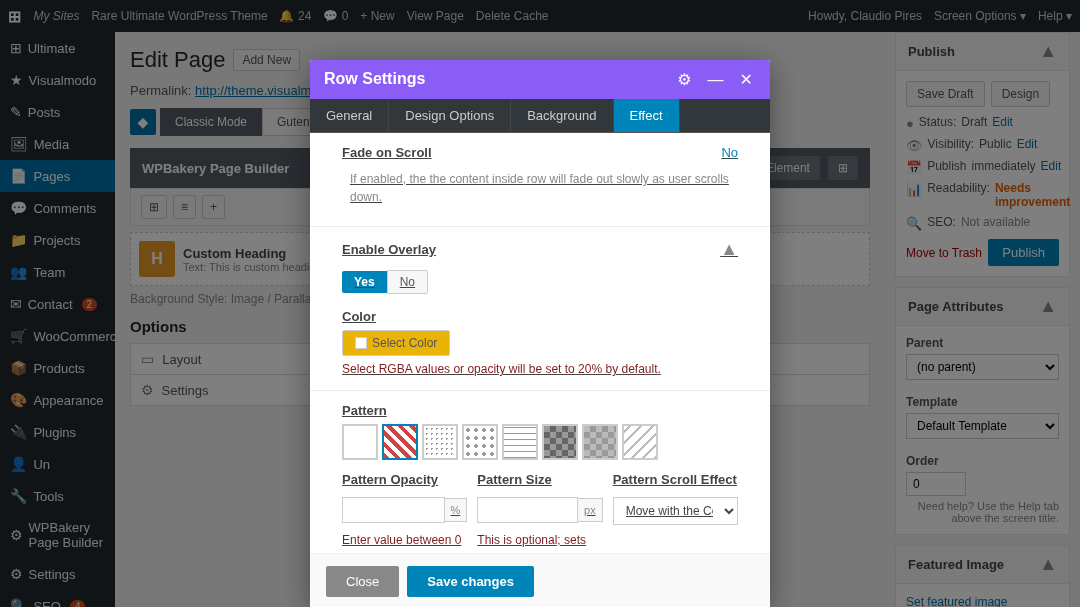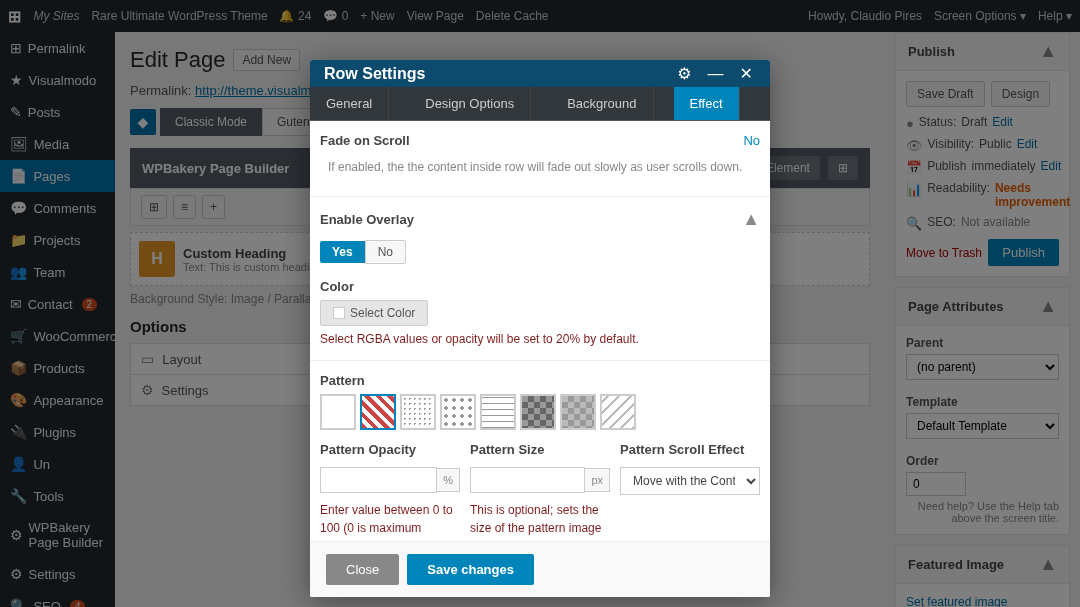--- a/index.html
+++ b/index.html
@@ -82,45 +82,45 @@
 
     .rs-select { width: 100%; padding: 4px 6px; border: 1px solid #ccc; font-size: 12px; background: #fff; cursor: pointer; }
     .rs-input { width: 60px; padding: 4px 6px; border: 1px solid #ccc; font-size: 12px; }
     .rs-label { font-size: 12px; color: #555; margin-bottom: 4px; font-weight: 600; }
     .rs-note { font-size: 11px; color: #888; margin-top: 4px; text-align: right; }
     .rs-featured-link { color: #0073aa; font-size: 12px; text-decoration: none; cursor: pointer; }
 
     
     .modal-overlay { position: fixed; inset: 0; background: rgba(0,0,0,0.5); z-index: 100; display: flex; align-items: flex-start; justify-content: center; padding-top: 60px; }
     .modal { background: #fff; width: 460px; border-radius: 2px; box-shadow: 0 5px 30px rgba(0,0,0,0.4); overflow: hidden; }
-    .modal-header { background: #0c4a6e; color: #fff; padding: 4px 14px; display: flex; align-items: flex-end; justify-content: space-between; }
+    .modal-header { background: #8b5cf6; color: #fff; padding: 10px 14px; display: flex; align-items: flex-start; justify-content: space-between; }
     .modal-title { font-size: 16px; font-weight: 600; }
     .modal-header-icons { display: flex; gap: 10px; align-items: center; }
     .modal-icon-btn { background: none; border: none; color: #fff; cursor: pointer; font-size: 16px; padding: 0 3px; }
 
     
-    .modal-tabs { display: flex; background: #32373c; border-bottom: 1px solid #555; gap: 20px; }
+    .modal-tabs { display: flex; background: #32373c; border-bottom: 1px solid #555; }
     .modal-tab { padding: 9px 16px; color: #ccc; cursor: pointer; font-size: 13px; border-right: 1px solid #444; }
     .modal-tab.active { background: #0085ba; color: #fff; }
 
     
     .modal-body { padding: 0; max-height: 420px; overflow-y: auto; }
-    .modal-section { padding: 12px 10px; border-bottom: 1px solid #eee; }
+    .modal-section { padding: 12px 32px; border-bottom: 1px solid #eee; text-decoration: underline; }
     .modal-section-header { display: flex; align-items: center; justify-content: space-between; margin-bottom: 10px; }
     .modal-section-title { font-size: 13px; font-weight: 600; color: #444; }
     .field-label { font-size: 13px; font-weight: 600; color: #444; margin-bottom: 6px; }
     .field-hint { font-size: 12px; color: #7f1d1d; margin-top: 4px; line-height: 1.5; }
 
     
     .toggle-wrap { display: flex; align-items: center; gap: 0; }
     .toggle-yes { background: #0085ba; color: #fff; padding: 4px 12px; font-size: 12px; border: none; cursor: pointer; border-radius: 2px 0 0 2px; font-weight: 600; }
     .toggle-no { background: #f7f7f7; color: #555; padding: 4px 12px; font-size: 12px; border: 1px solid #ccc; cursor: pointer; border-radius: 0 2px 2px 0; }
 
     
-    .color-btn { border: 1px solid #ccc; background: #e5e5e5; padding: 5px 12px; font-size: 12px; cursor: pointer; border-radius: 2px; display: inline-flex; align-items: center; gap: 5px; color: #555; }
+    .color-btn { border: 1px solid #ccc; background: #eab308; padding: 5px 12px; font-size: 12px; cursor: pointer; border-radius: 2px; display: inline-flex; align-items: center; gap: 5px; color: #555; }
 
     
     .pattern-swatches { display: flex; gap: 4px; flex-wrap: wrap; }
     .pattern-swatch { width: 36px; height: 36px; border: 2px solid transparent; cursor: pointer; flex-shrink: 0; }
     .pattern-swatch.active { border-color: #0085ba; }
     .pattern-swatch.plain { background: #fff; border-color: #ccc; }
     .pattern-swatch.selected-red { background: repeating-linear-gradient(45deg, #cc4444 0, #cc4444 4px, #fff 4px, #fff 8px); border-color: #0085ba; }
     .pattern-swatch.dots-sm { background: radial-gradient(circle, #999 1px, transparent 1px) 0 0 / 5px 5px; background-color: #fff; border-color: #ccc; }
     .pattern-swatch.dots-md { background: radial-gradient(circle, #999 2px, transparent 2px) 0 0 / 8px 8px; background-color: #fff; border-color: #ccc; }
     .pattern-swatch.lines-h { background: repeating-linear-gradient(0deg, #999 0, #999 1px, #fff 1px, #fff 6px); border-color: #ccc; }
@@ -167,21 +167,21 @@
   <span class="ab-right">Howdy, Claudio Pires</span>
   <span style="cursor:pointer;">Screen Options ▾</span>
   <span style="cursor:pointer;">Help ▾</span>
 </div>
 
 <div class="main-layout">
 
   <div class="sidebar">
     <div class="sidebar-item">
       <span class="icon">⊞</span>
-      <span>Permalink</span>
+      <span>Ultimate</span>
     </div>
     <div class="sidebar-item">
       <span class="icon">★</span>
       <span>Visualmodo</span>
     </div>
     <div class="sidebar-item">
       <span class="icon">✎</span>
       <span>Posts</span>
     </div>
     <div class="sidebar-item">

